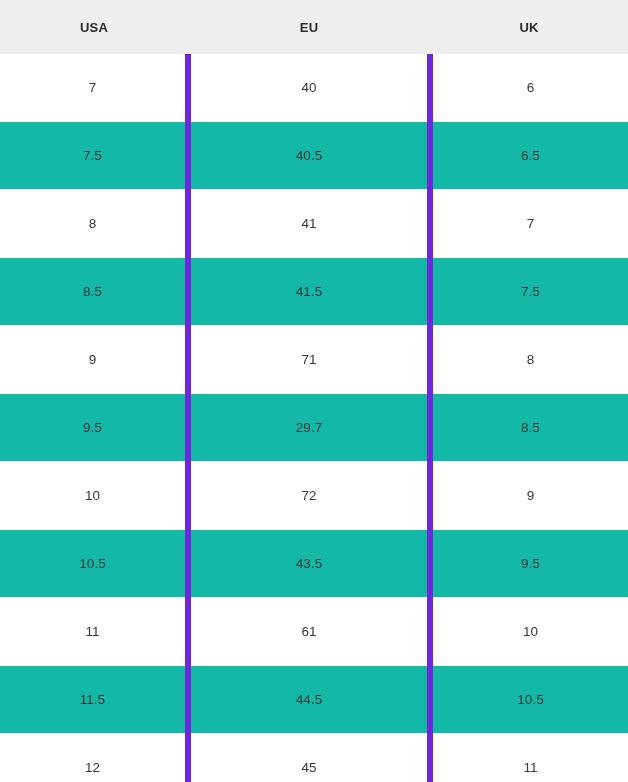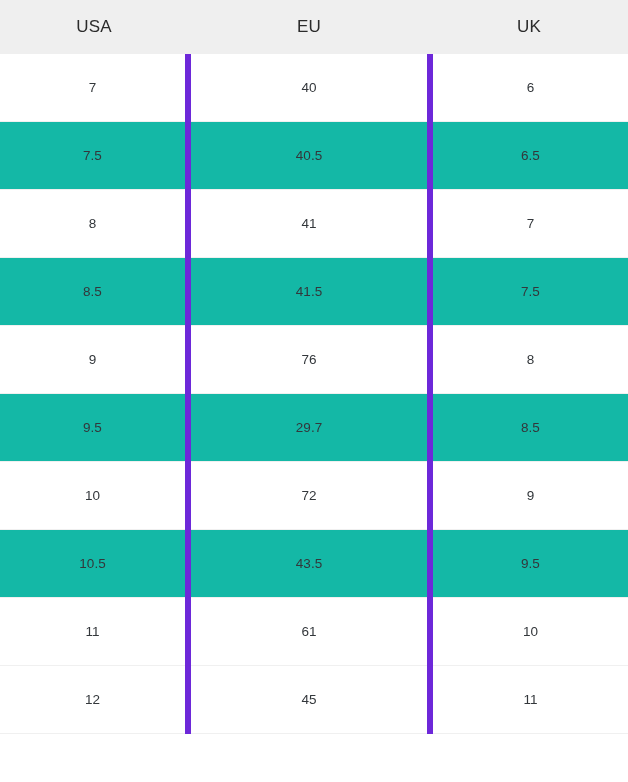--- a/index.html
+++ b/index.html
@@ -23,22 +23,22 @@
 
   
   #size-table thead tr {
     background: #efefef;
   }
   #size-table thead th {
     height: 54px;
     padding: 0;
     margin: 0;
     font-family: "Liberation Sans", sans-serif;
-    font-size: 17px;
-    font-weight: 400;
+    font-size: 13px;
+    font-weight: 700;
     color: #2b2b2b;
     letter-spacing: 0.2px;
     text-align: center;
     vertical-align: middle;
     border: none;
   }
   
   #size-table thead th.col-usa   { width: 188px; }
   #size-table thead th.col-eu    { width: 242px; }
   #size-table thead th.col-uk    { width: 198px; }
@@ -102,21 +102,21 @@
         <td class="col-eu">41</td>
         <td class="col-uk">7</td>
       </tr>
       <tr class="alt">
         <td class="col-usa">8.5</td>
         <td class="col-eu">41.5</td>
         <td class="col-uk">7.5</td>
       </tr>
       <tr>
         <td class="col-usa">9</td>
-        <td class="col-eu">76</td>
+        <td class="col-eu">71</td>
         <td class="col-uk">8</td>
       </tr>
       <tr class="alt">
         <td class="col-usa">9.5</td>
         <td class="col-eu">29.7</td>
         <td class="col-uk">8.5</td>
       </tr>
       <tr>
         <td class="col-usa">10</td>
         <td class="col-eu">72</td>
@@ -125,19 +125,24 @@
       <tr class="alt">
         <td class="col-usa">10.5</td>
         <td class="col-eu">43.5</td>
         <td class="col-uk">9.5</td>
       </tr>
       <tr>
         <td class="col-usa">11</td>
         <td class="col-eu">61</td>
         <td class="col-uk">10</td>
       </tr>
+      <tr class="alt">
+        <td class="col-usa">11.5</td>
+        <td class="col-eu">44.5</td>
+        <td class="col-uk">10.5</td>
+      </tr>
       <tr>
         <td class="col-usa">12</td>
         <td class="col-eu">45</td>
         <td class="col-uk">11</td>
       </tr>
     </tbody>
 </table>
 
 </body></html>

